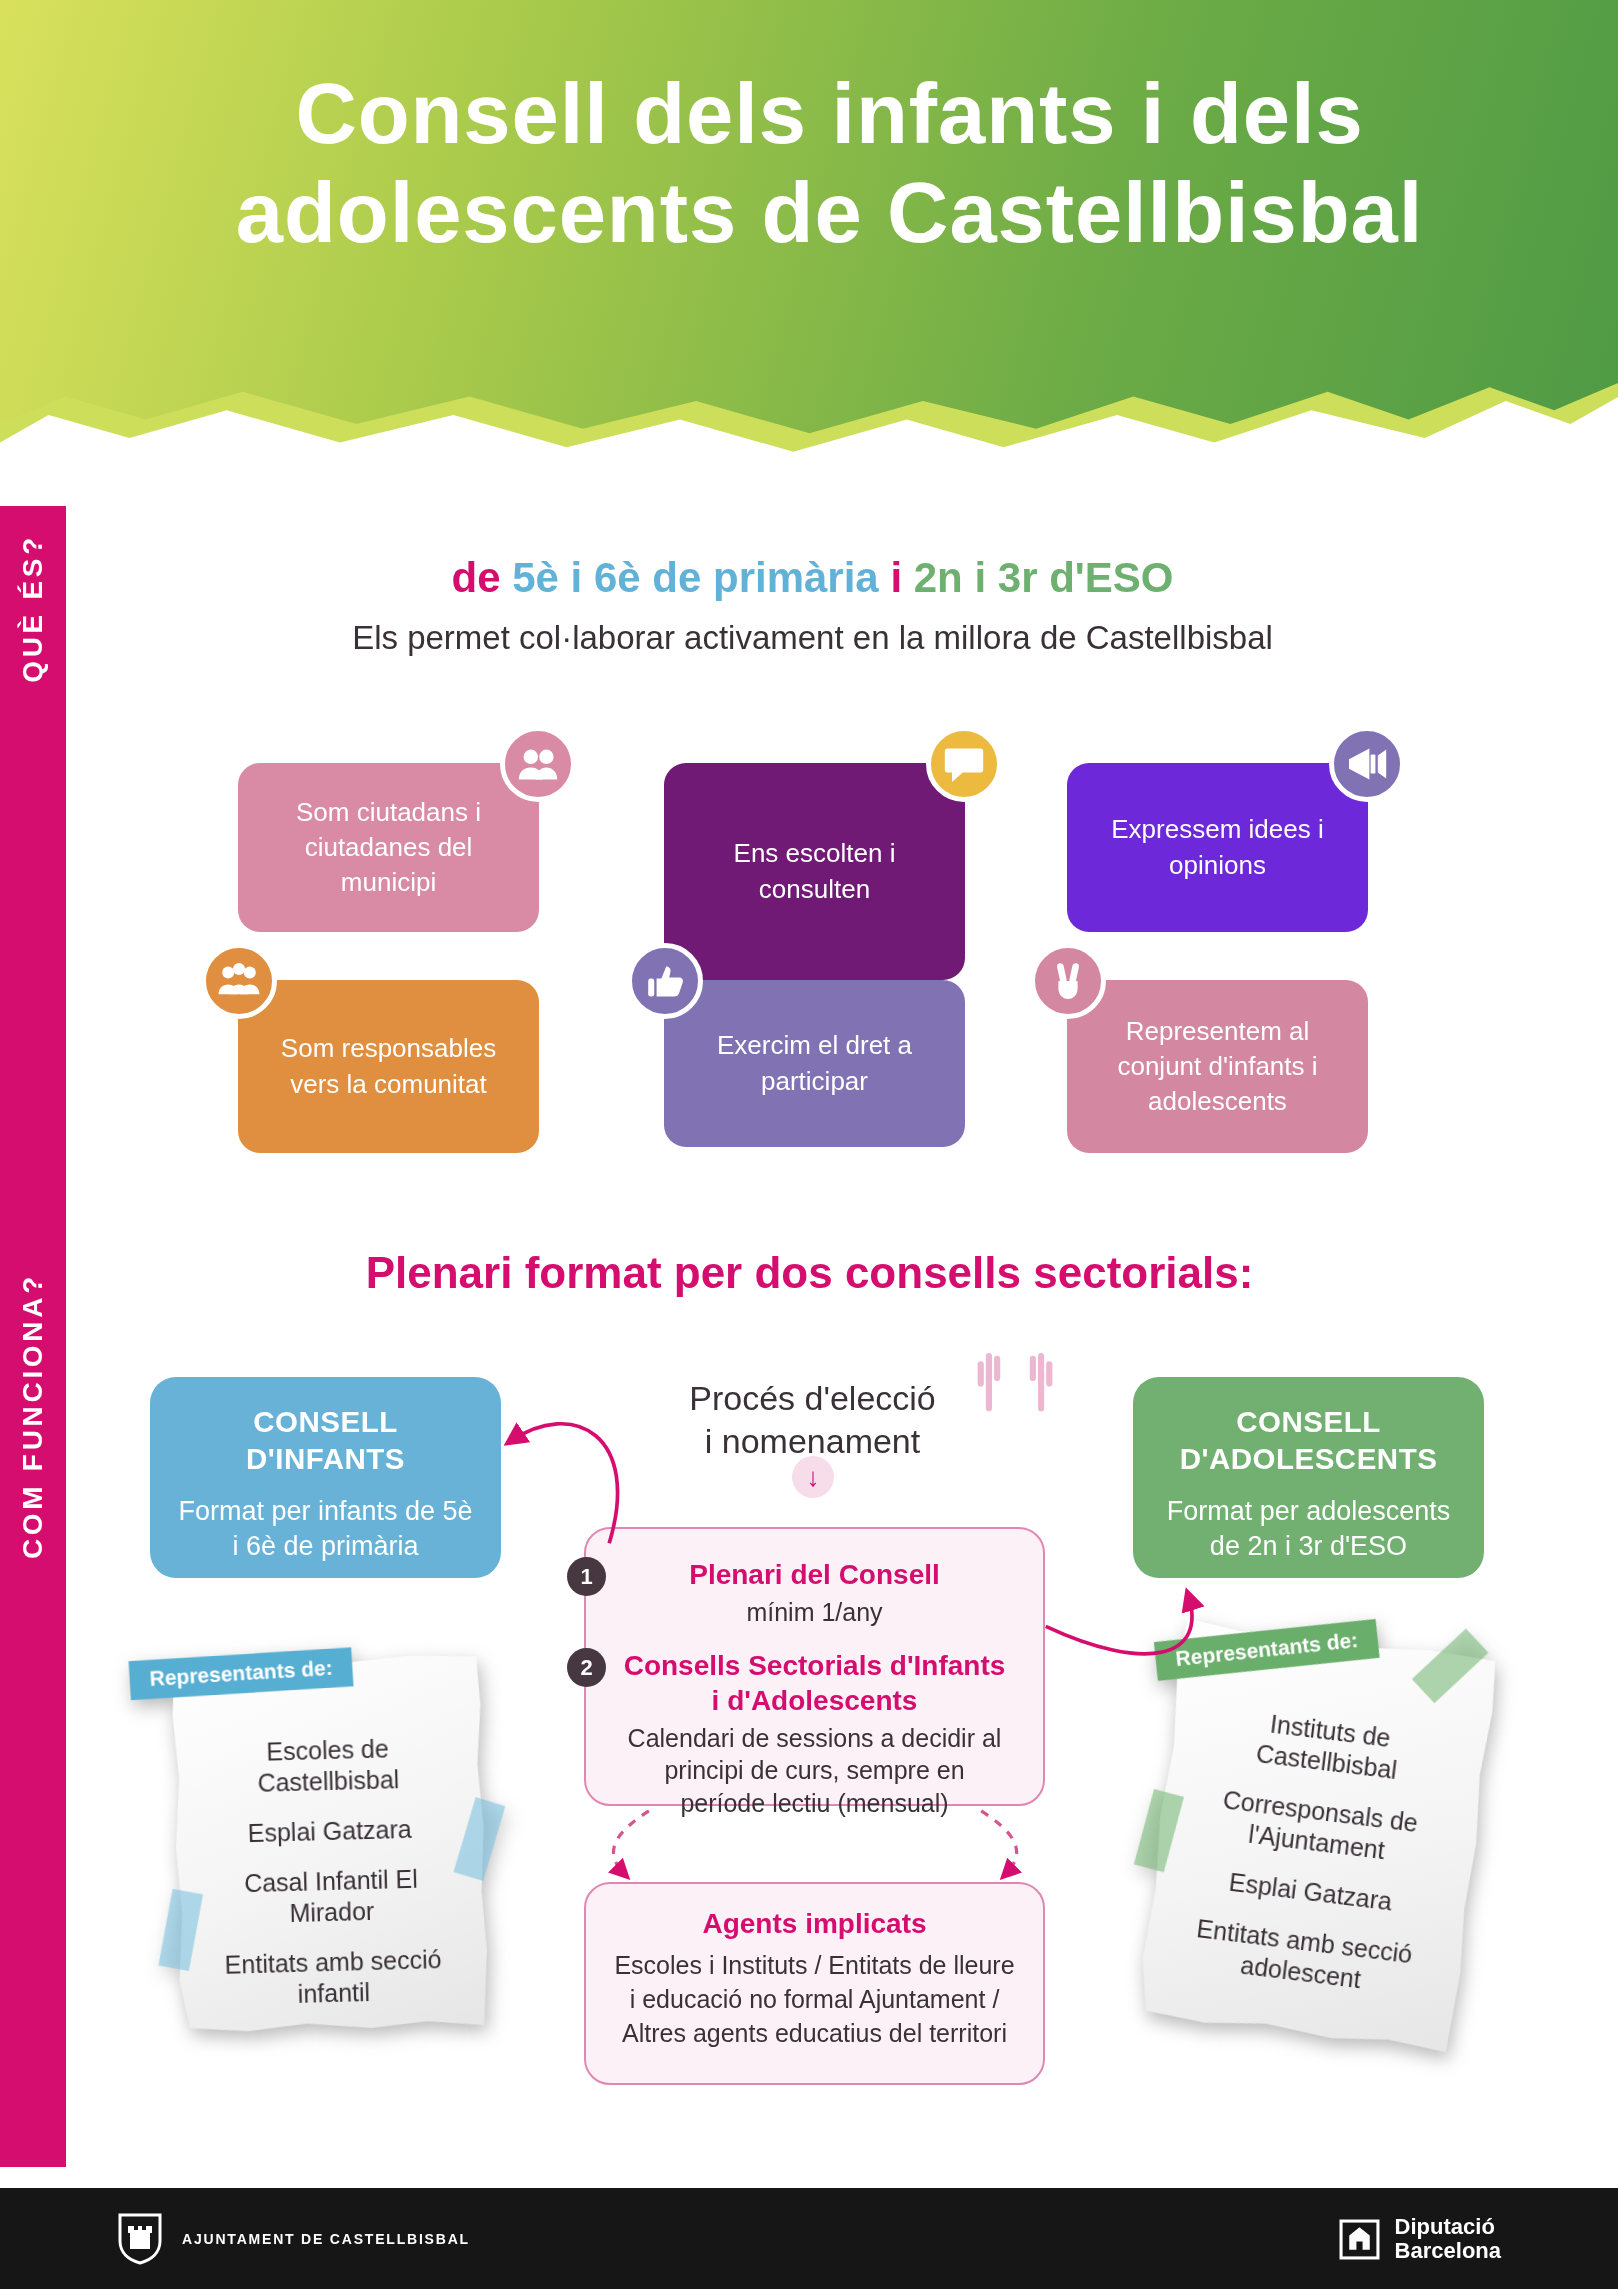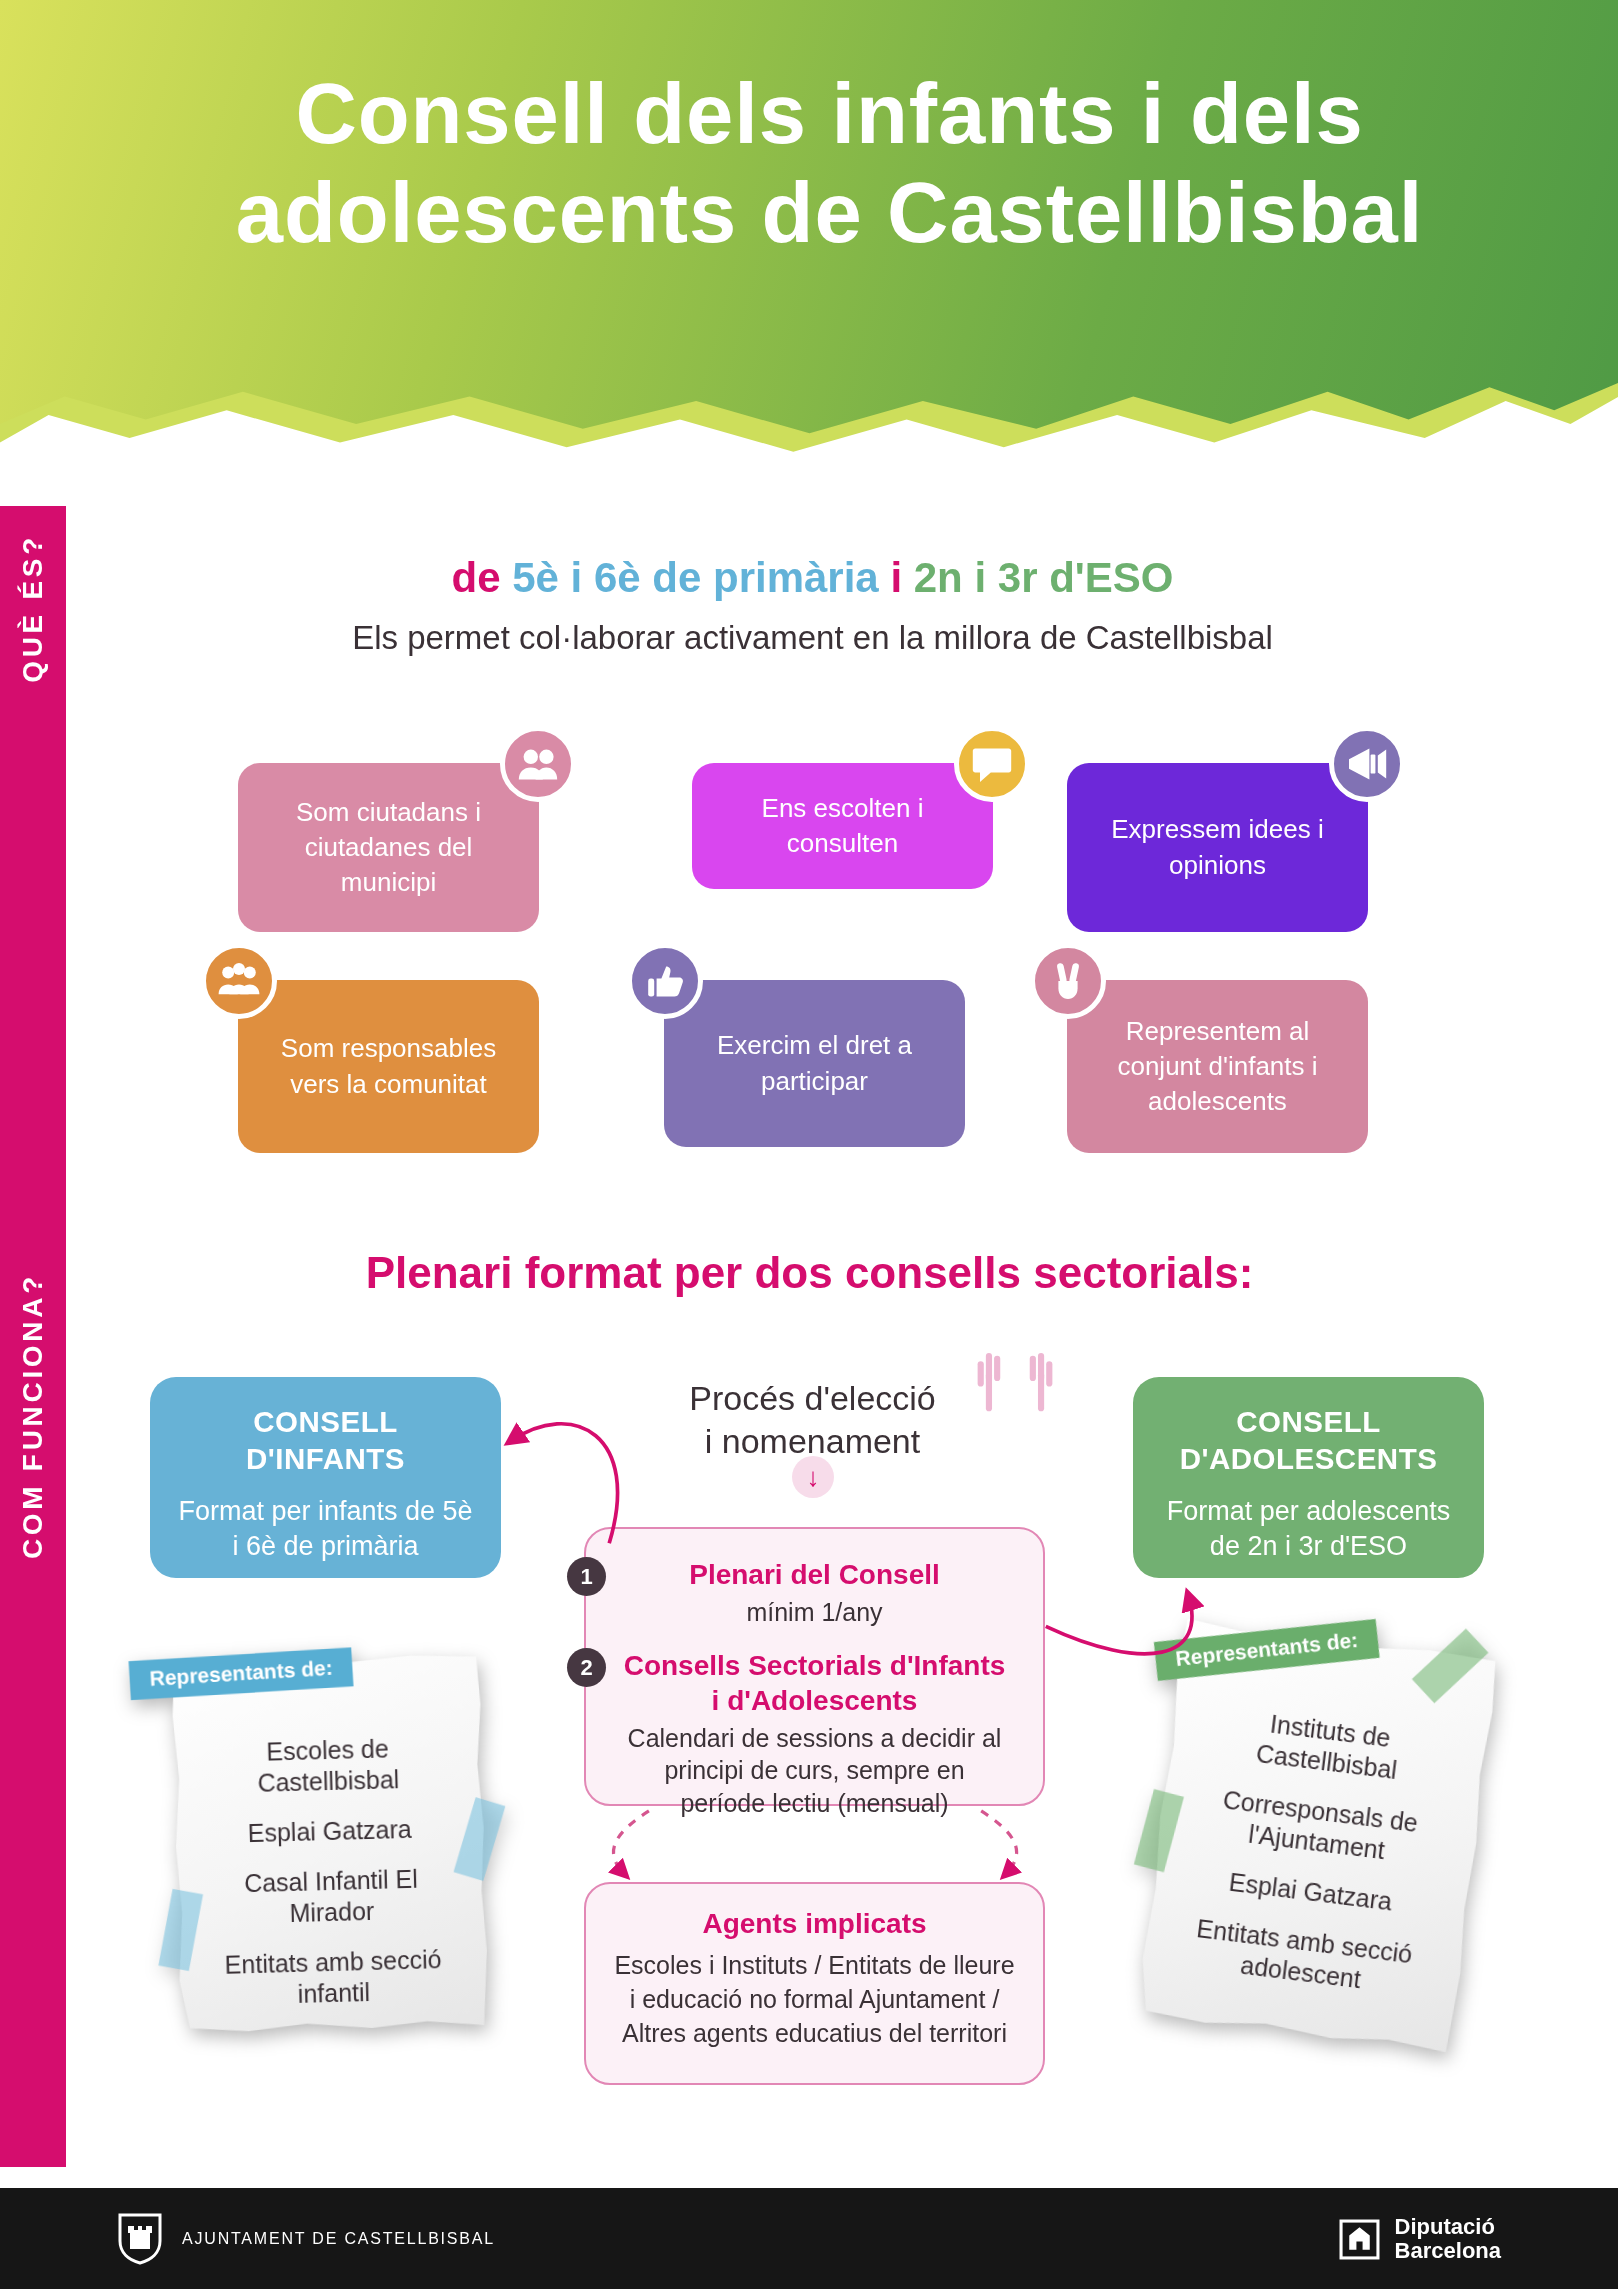--- a/index.html
+++ b/index.html
@@ -28,21 +28,21 @@
   .intro-line1 { color:#d50d6e; font-size:39px; }
   .intro-line2 { color:#d50d6e; font-size:42px; font-weight:bold; margin-top:11px; }
   .intro-line2 .blue { color:#62b2d8; }
   .intro-line2 .green { color:#6db06f; }
   .intro-line3 { color:#3a3136; font-size:33px; margin-top:16.6px; }
 
   
   .card { position:absolute; width:301px; border-radius:22px; color:#fff; display:flex; align-items:center; justify-content:center;
     text-align:center; font-size:26px; line-height:1.35; padding:13px 28px; }
   .card1 { left:238px; top:763px; height:169px; background:#d98ba6; }
-  .card2 { left:664px; top:763px; height:126px; background:#d946ef;margin-left:28px; }
+  .card2 { left:664px; top:763px; height:217px; background:#701a75; }
   .card3 { left:1067px; top:763px; height:169px; background:#6d28d9; }
   .card4 { left:238px; top:980px; height:173px; background:#df8f3f; }
   .card5 { left:664px; top:980px; height:167px; background:#8172b4; }
   .card6 { left:1067px; top:980px; height:173px; background:#d387a0; }
   .card-icon { position:absolute; width:76px; height:76px; border-radius:50%; border:5.5px solid #fff;
     display:flex; align-items:center; justify-content:center; }
   .icon-tr { top:-37px; right:-37px; }
   .icon-tl { top:-37px; left:-37px; }
   .bg-pink { background:#d98ba6; } .bg-yellow { background:#ecba3e; } .bg-purple { background:#8172b4; }
   .bg-orange { background:#df8f3f; } .bg-rose { background:#d387a0; }
@@ -96,21 +96,21 @@
   .tape-r-left  { width:31px; height:78px; left:-14.8px; top:175px; transform:rotate(8deg); }
 
   
   .arrows { position:absolute; left:0; top:0; pointer-events:none; }
 
   
   .footer { position:absolute; left:0; bottom:0; width:100%; height:102px; background:#161616;
     display:flex; align-items:center; justify-content:space-between; padding:0 118px; color:#fff; }
   .footer-left { display:flex; align-items:center; gap:20px; }
   .footer-left svg { width:44px; height:54px; }
-  .footer-left-label { font-size:16px; letter-spacing:1.8px; font-weight:400; }
+  .footer-left-label { font-size:14px; letter-spacing:1.8px; font-weight:700; }
   .footer-right { display:flex; align-items:center; gap:14.8px; }
   .footer-right svg { width:41px; height:41px; }
   .dipu-text { font-weight:bold; font-size:22px; line-height:1.1; }
 </style>
 </head>
 <body>
 
 <div class="page">
 
   <div class="header">

